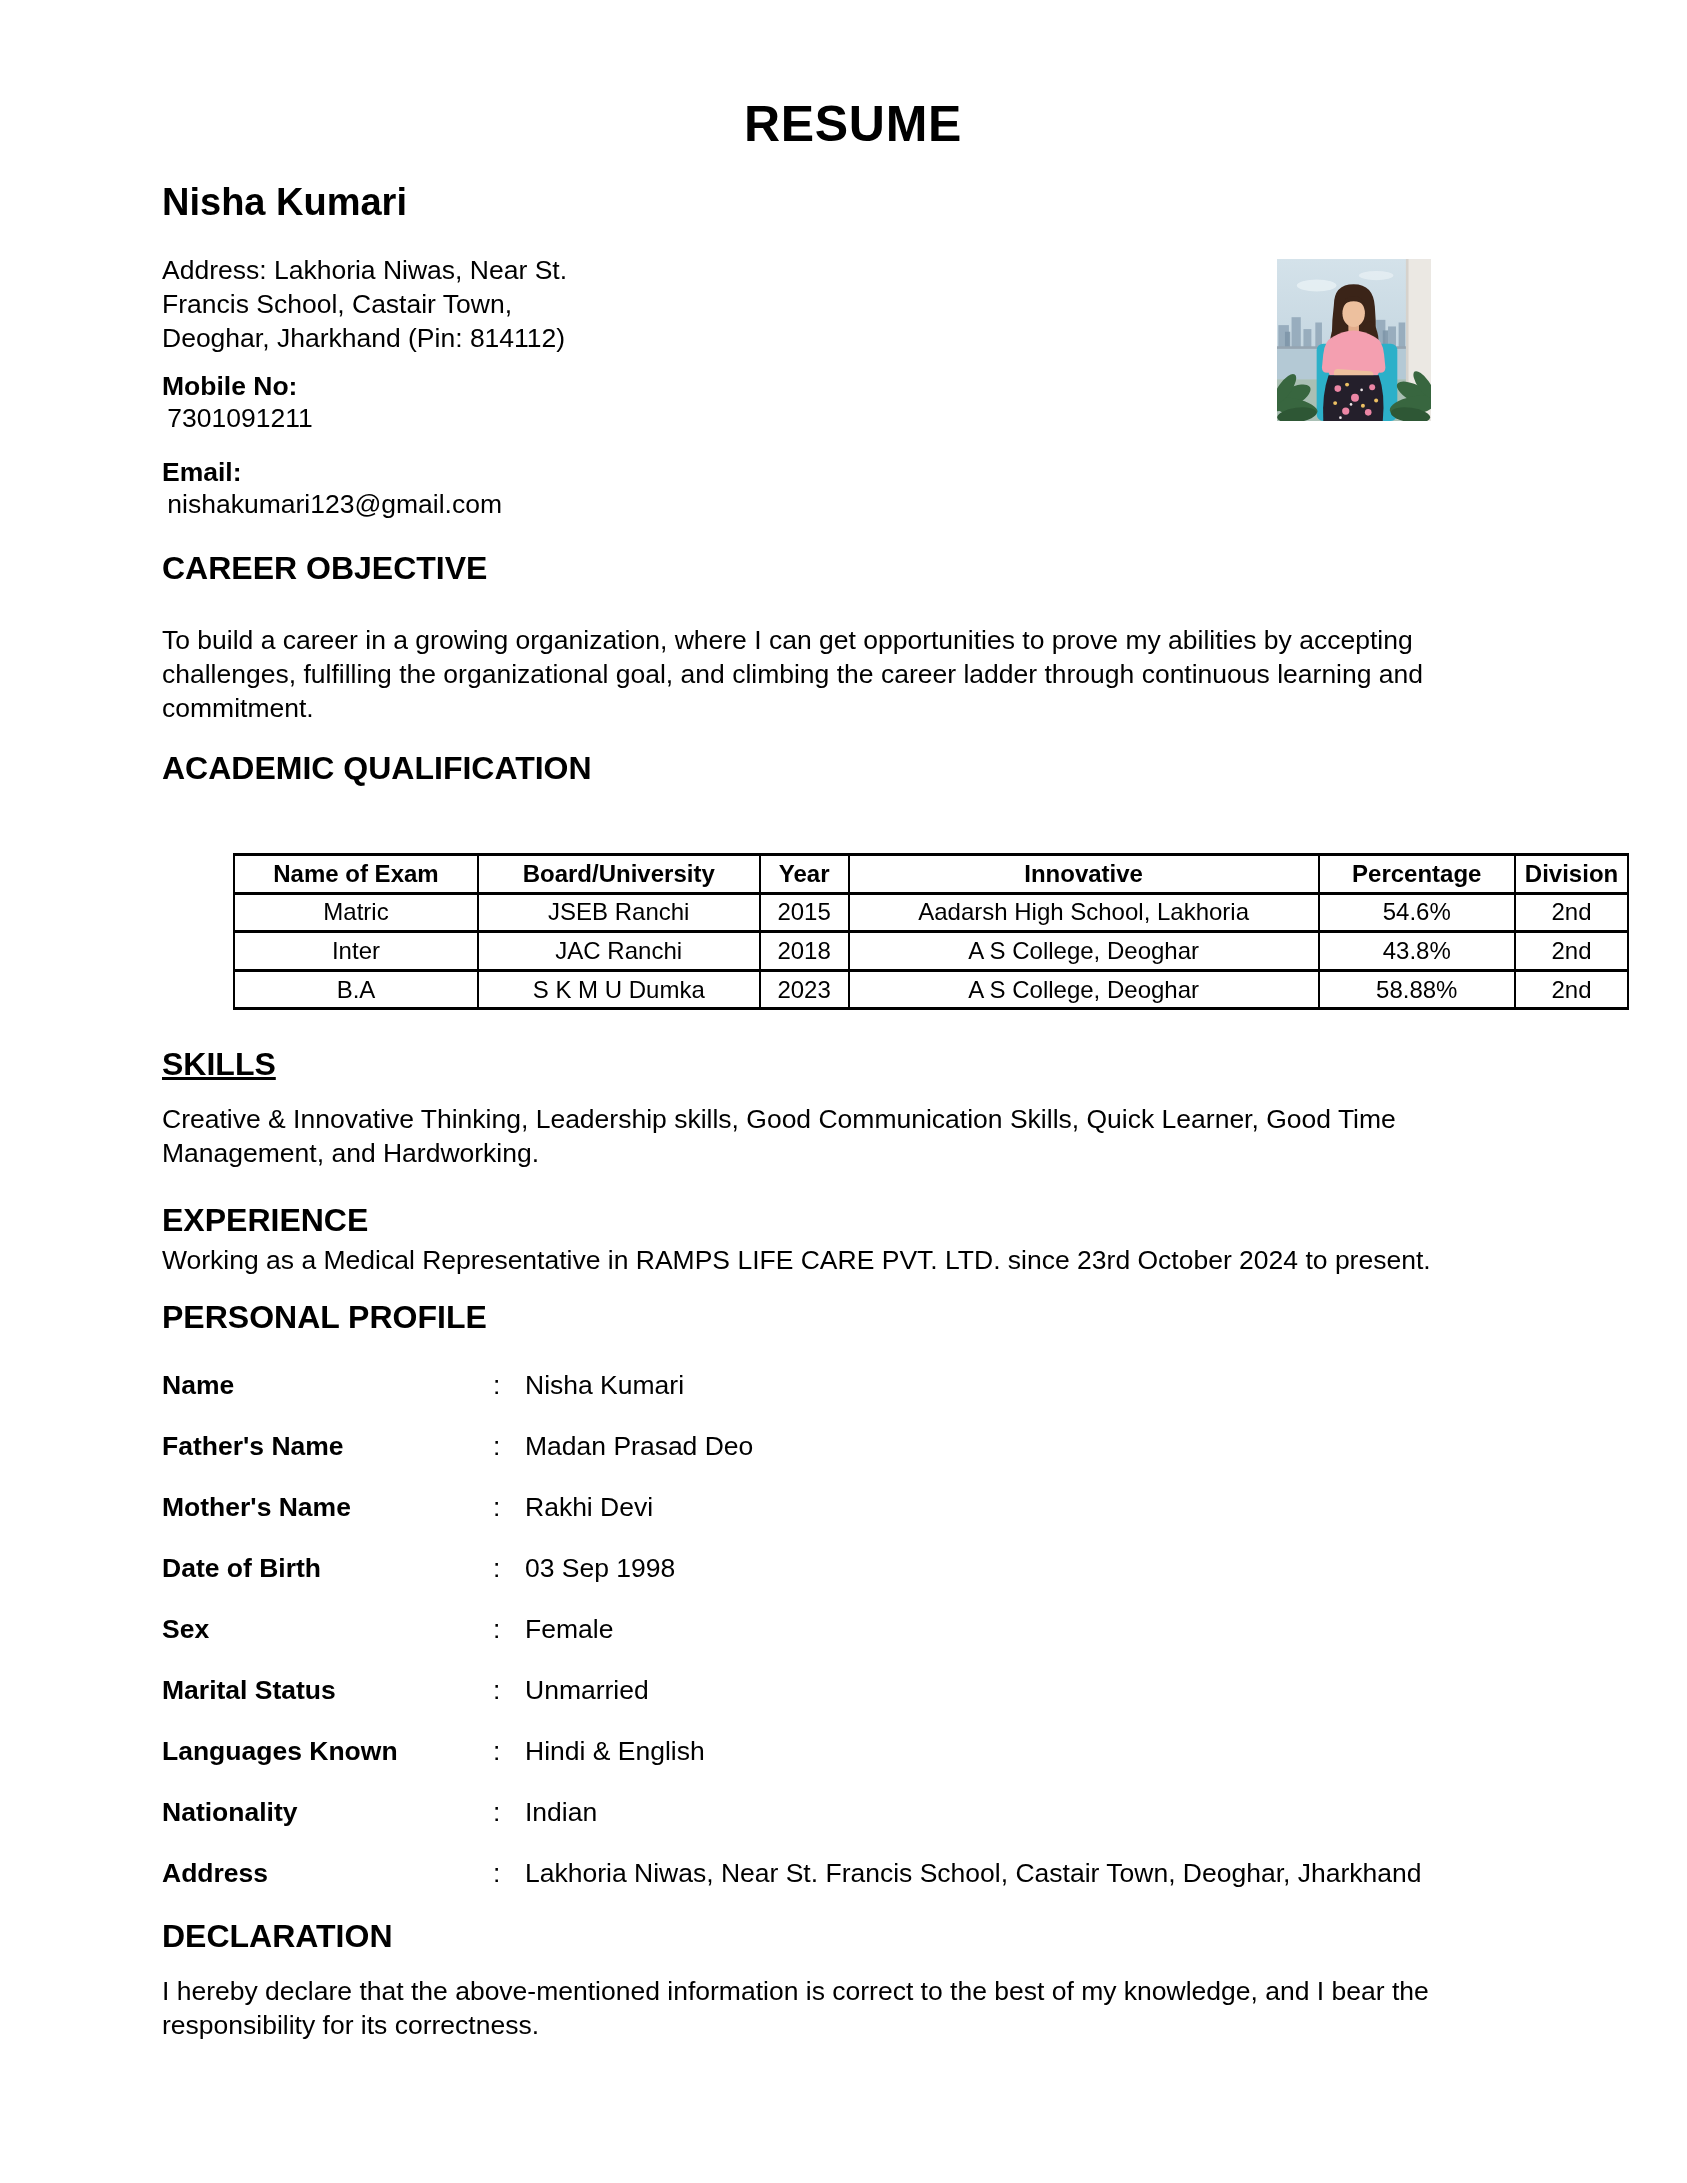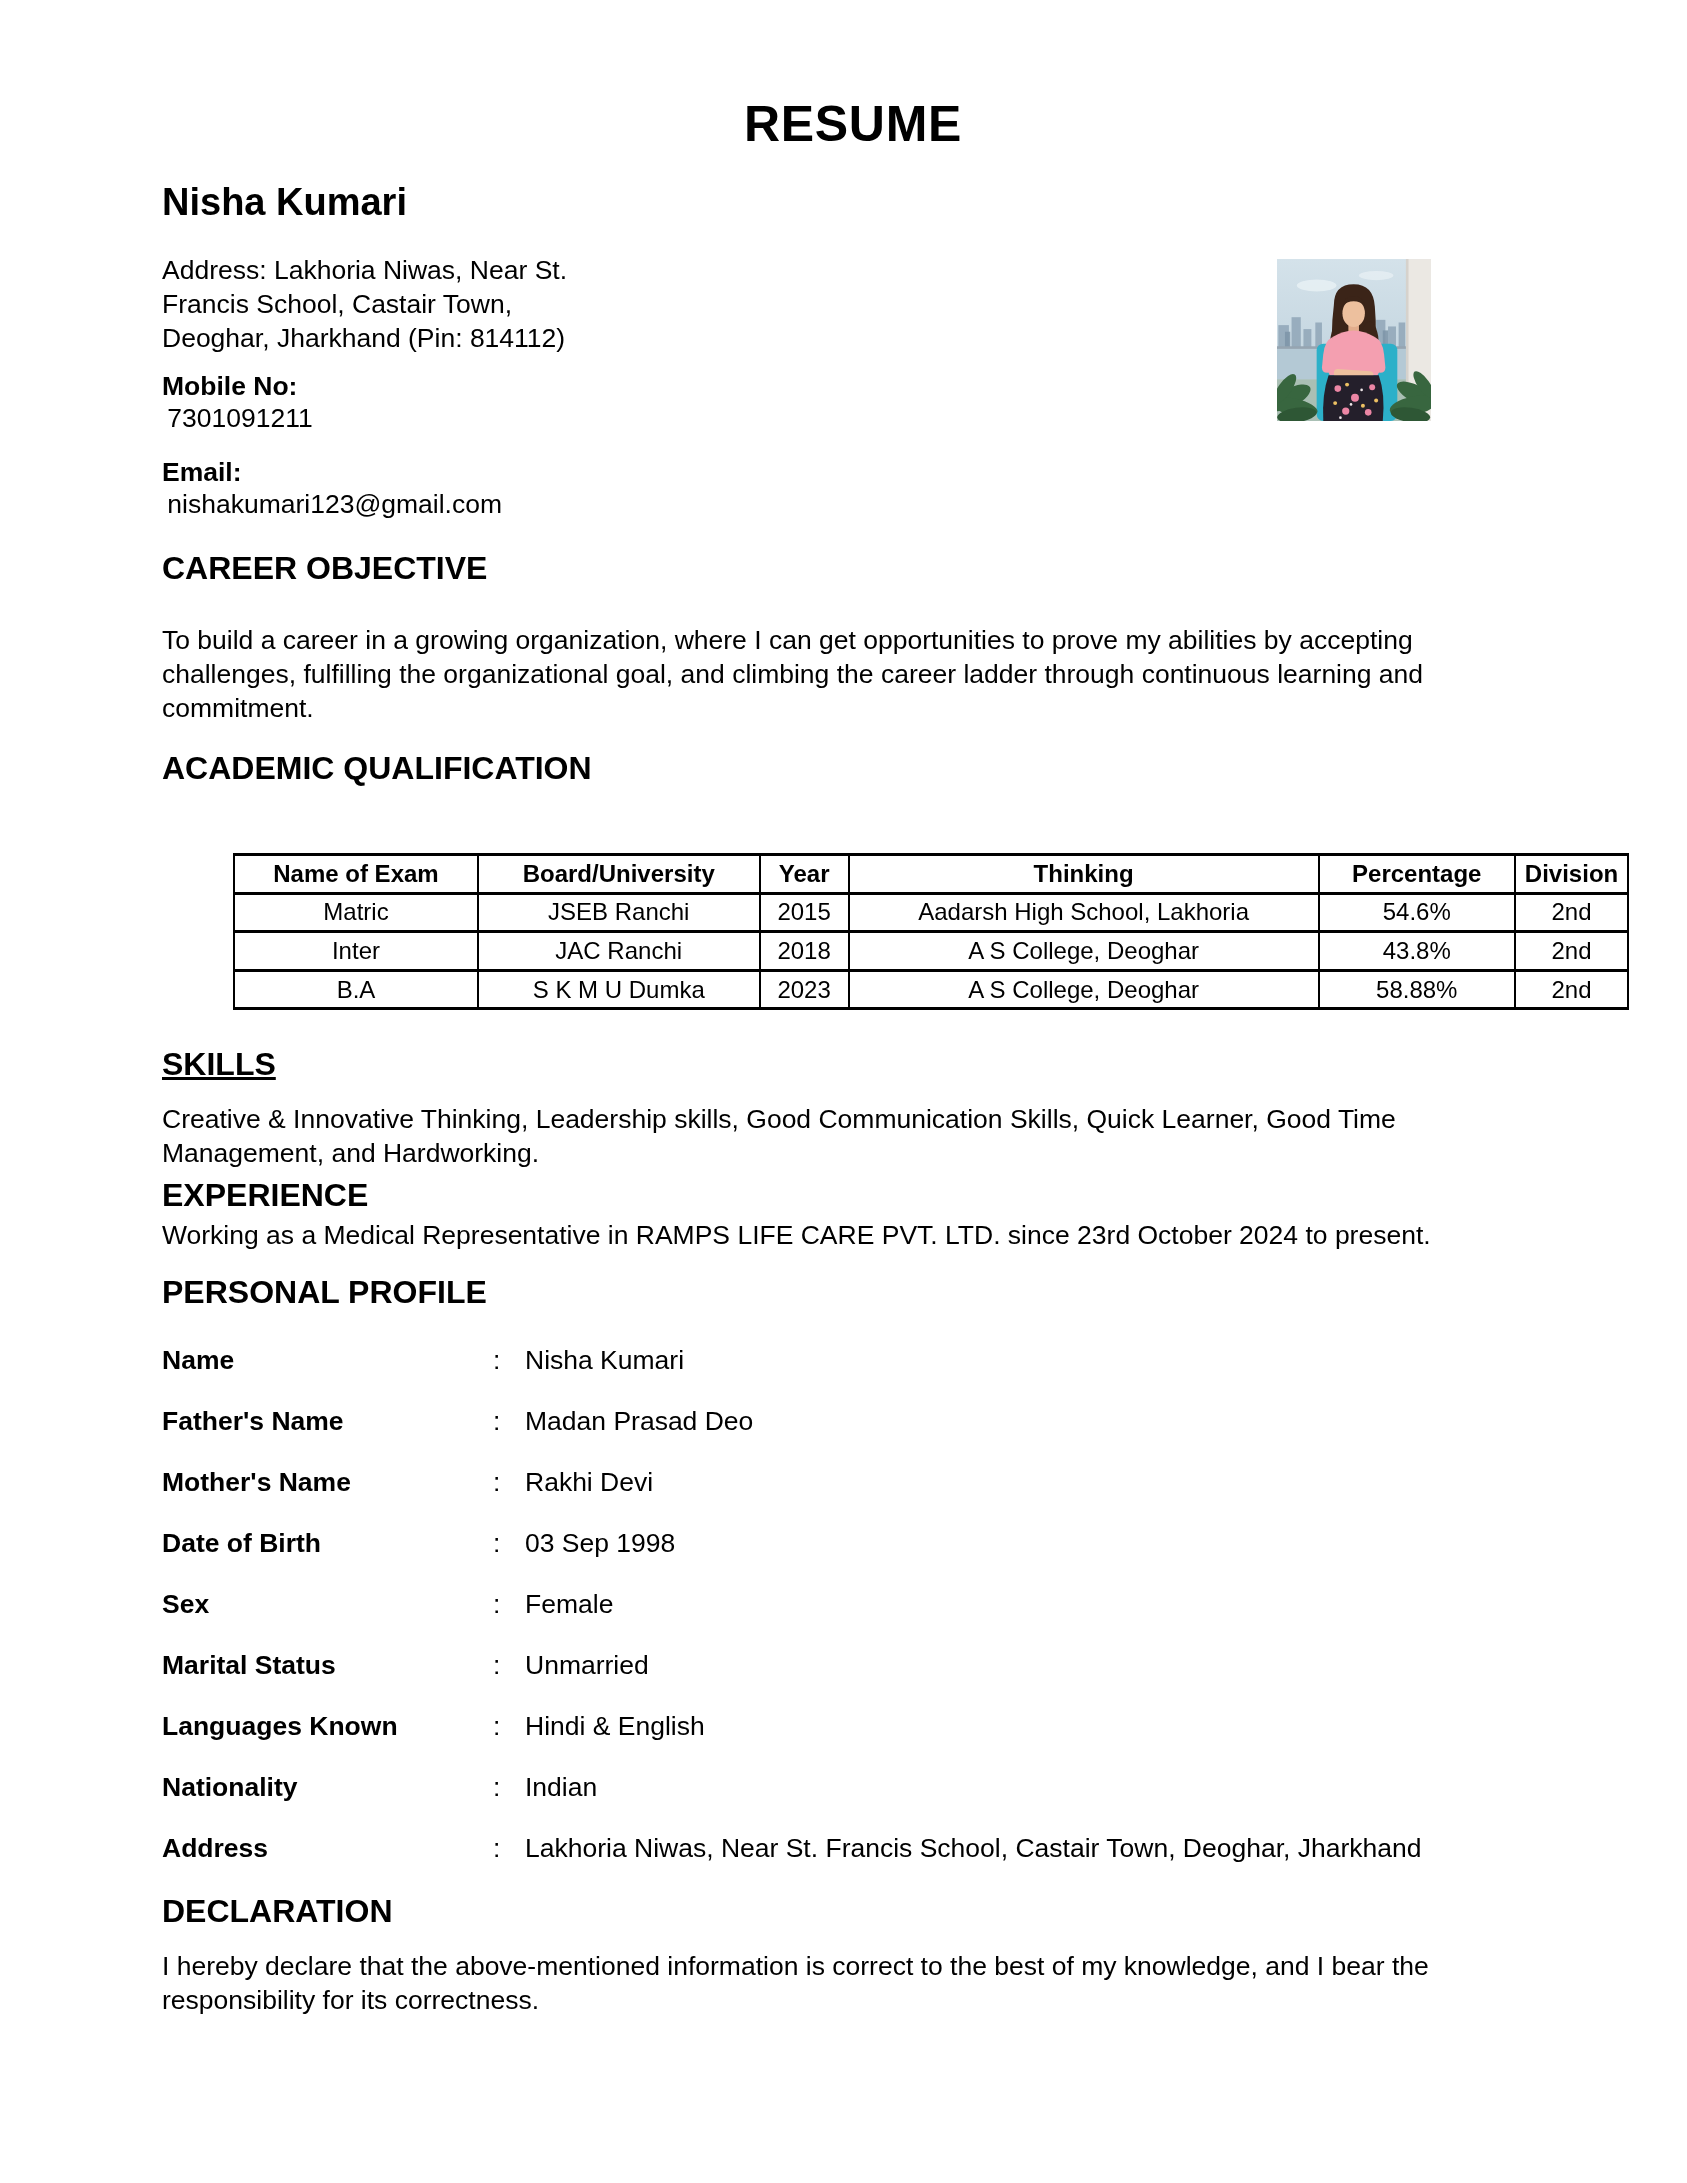--- a/index.html
+++ b/index.html
@@ -55,21 +55,21 @@
   .email-block { margin-top: 22.5px; }
   .section-heading {
     margin: 0;
     font-size: 32px;
     font-weight: bold;
     line-height: 37px;
   }
   .sh-career { margin-top: 30px; }
   .sh-academic { margin-top: 25px; }
   .sh-skills { margin-top: 36px; text-decoration: underline; }
-  .sh-experience { margin-top: 7px; }
+  .sh-experience { margin-top: 32px; }
   .sh-profile { margin-top: 22.5px; }
   .sh-declaration { margin-top: 4px; }
   .body-text {
     margin: 0;
     font-size: 26.5px;
     line-height: 34px;
   }
   .bt-career { margin-top: 36px; }
   .bt-skills { margin-top: 18.5px; }
   .bt-experience { margin-top: 4px; }
@@ -240,21 +240,21 @@
       <col style="width:6.4%">
       <col style="width:33.7%">
       <col style="width:14.1%">
       <col style="width:8.1%">
     </colgroup>
     <thead>
       <tr>
         <th>Name of Exam</th>
         <th>Board/University</th>
         <th>Year</th>
-        <th>Thinking</th>
+        <th>Innovative</th>
         <th>Percentage</th>
         <th>Division</th>
       </tr>
     </thead>
     <tbody>
       <tr>
         <td>Matric</td>
         <td>JSEB Ranchi</td>
         <td>2015</td>
         <td>Aadarsh High School, Lakhoria</td>

